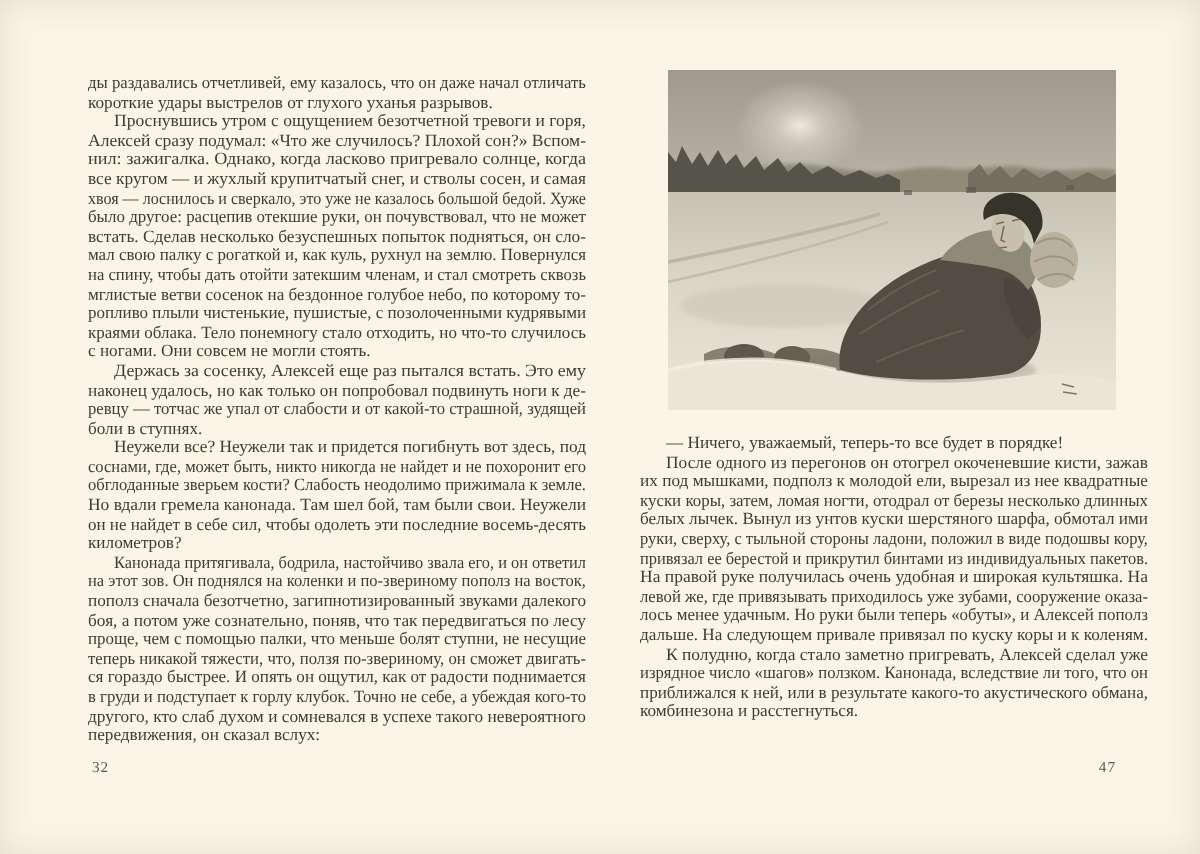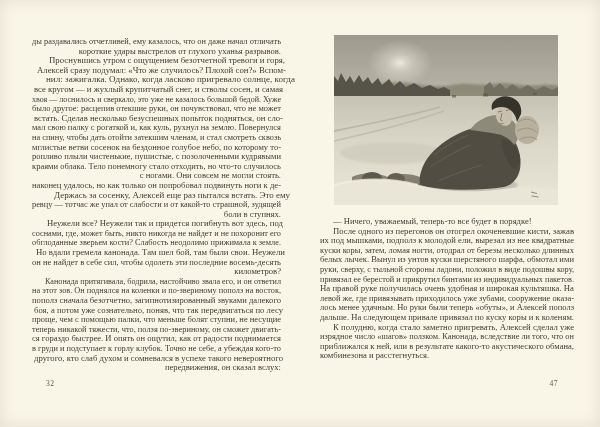--- a/index.html
+++ b/index.html
@@ -8,21 +8,21 @@
     background:#f9f5e7;
     font-family:"Liberation Serif","DejaVu Serif",serif;
     color:#413c33;
   }
   body::after{
     content:"";position:absolute;inset:0;pointer-events:none;
     box-shadow:inset 0 0 16px rgba(118,108,88,.16);
   }
   .spread{position:absolute;inset:0;}
   .textcol{position:absolute;font-size:8.6px;}
-  #left-col{left:32px;top:37px;width:249px;text-align:right;}
+  #left-col{left:44px;top:37px;width:249px;}
   #right-col{left:320px;top:217px;width:254px;}
   .line{height:9.6px;line-height:9.6px;white-space:nowrap;}
   .line-inner{display:inline-block;white-space:nowrap;transform-origin:0 50%;}
   .line.indent .line-inner{margin-left:13px;}
   .pagenum{
     position:absolute;top:379px;font-size:7.6px;color:#5e5a50;
     letter-spacing:.5px;
   }
   #pagenum-left{left:46px;}
   #pagenum-right{left:536px;width:22px;text-align:right;}
@@ -46,22 +46,22 @@
         <div class="line"><span class="line-inner" style="transform: scaleX(1.00976);">все кругом — и жухлый крупитчатый снег, и стволы сосен, и самая</span></div>
         <div class="line"><span class="line-inner" style="transform: scaleX(0.933896);">хвоя — лоснилось и сверкало, это уже не казалось большой бедой. Хуже</span></div>
         <div class="line"><span class="line-inner" style="transform: scaleX(0.985285);">было другое: расцепив отекшие руки, он почувствовал, что не может</span></div>
         <div class="line"><span class="line-inner" style="transform: scaleX(1.00918);">встать. Сделав несколько безуспешных попыток подняться, он сло-</span></div>
         <div class="line"><span class="line-inner" style="transform: scaleX(0.985834);">мал свою палку с рогаткой и, как куль, рухнул на землю. Повернулся</span></div>
         <div class="line"><span class="line-inner" style="transform: scaleX(0.968224);">на спину, чтобы дать отойти затекшим членам, и стал смотреть сквозь</span></div>
         <div class="line"><span class="line-inner" style="transform: scaleX(0.993207);">мглистые ветви сосенок на бездонное голубое небо, по которому то-</span></div>
         <div class="line"><span class="line-inner" style="transform: scaleX(0.988708);">ропливо плыли чистенькие, пушистые, с позолоченными кудрявыми</span></div>
         <div class="line"><span class="line-inner" style="transform: scaleX(0.989937);">краями облака. Тело понемногу стало отходить, но что-то случилось</span></div>
         <div class="line"><span class="line-inner">с ногами. Они совсем не могли стоять.</span></div>
+        <div class="line indent"><span class="line-inner" style="transform: scaleX(1.03872);">Держась за сосенку, Алексей еще раз пытался встать. Это ему</span></div>
         <div class="line"><span class="line-inner" style="transform: scaleX(1.00031);">наконец удалось, но как только он попробовал подвинуть ноги к де-</span></div>
-        <div class="line indent"><span class="line-inner" style="transform: scaleX(1.03872);">Держась за сосенку, Алексей еще раз пытался встать. Это ему</span></div>
         <div class="line"><span class="line-inner" style="transform: scaleX(0.970169);">ревцу — тотчас же упал от слабости и от какой-то страшной, зудящей</span></div>
         <div class="line"><span class="line-inner">боли в ступнях.</span></div>
         <div class="line indent"><span class="line-inner" style="transform: scaleX(1.00801);">Неужели все? Неужели так и придется погибнуть вот здесь, под</span></div>
         <div class="line"><span class="line-inner" style="transform: scaleX(0.962493);">соснами, где, может быть, никто никогда не найдет и не похоронит его</span></div>
         <div class="line"><span class="line-inner" style="transform: scaleX(0.967519);">обглоданные зверьем кости? Слабость неодолимо прижимала к земле.</span></div>
         <div class="line"><span class="line-inner" style="transform: scaleX(1.01458);">Но вдали гремела канонада. Там шел бой, там были свои. Неужели</span></div>
         <div class="line"><span class="line-inner" style="transform: scaleX(0.988463);">он не найдет в себе сил, чтобы одолеть эти последние восемь-десять</span></div>
         <div class="line"><span class="line-inner">километров?</span></div>
         <div class="line indent"><span class="line-inner" style="transform: scaleX(0.951074);">Канонада притягивала, бодрила, настойчиво звала его, и он ответил</span></div>
         <div class="line"><span class="line-inner" style="transform: scaleX(0.962435);">на этот зов. Он поднялся на коленки и по-звериному пополз на восток,</span></div>

